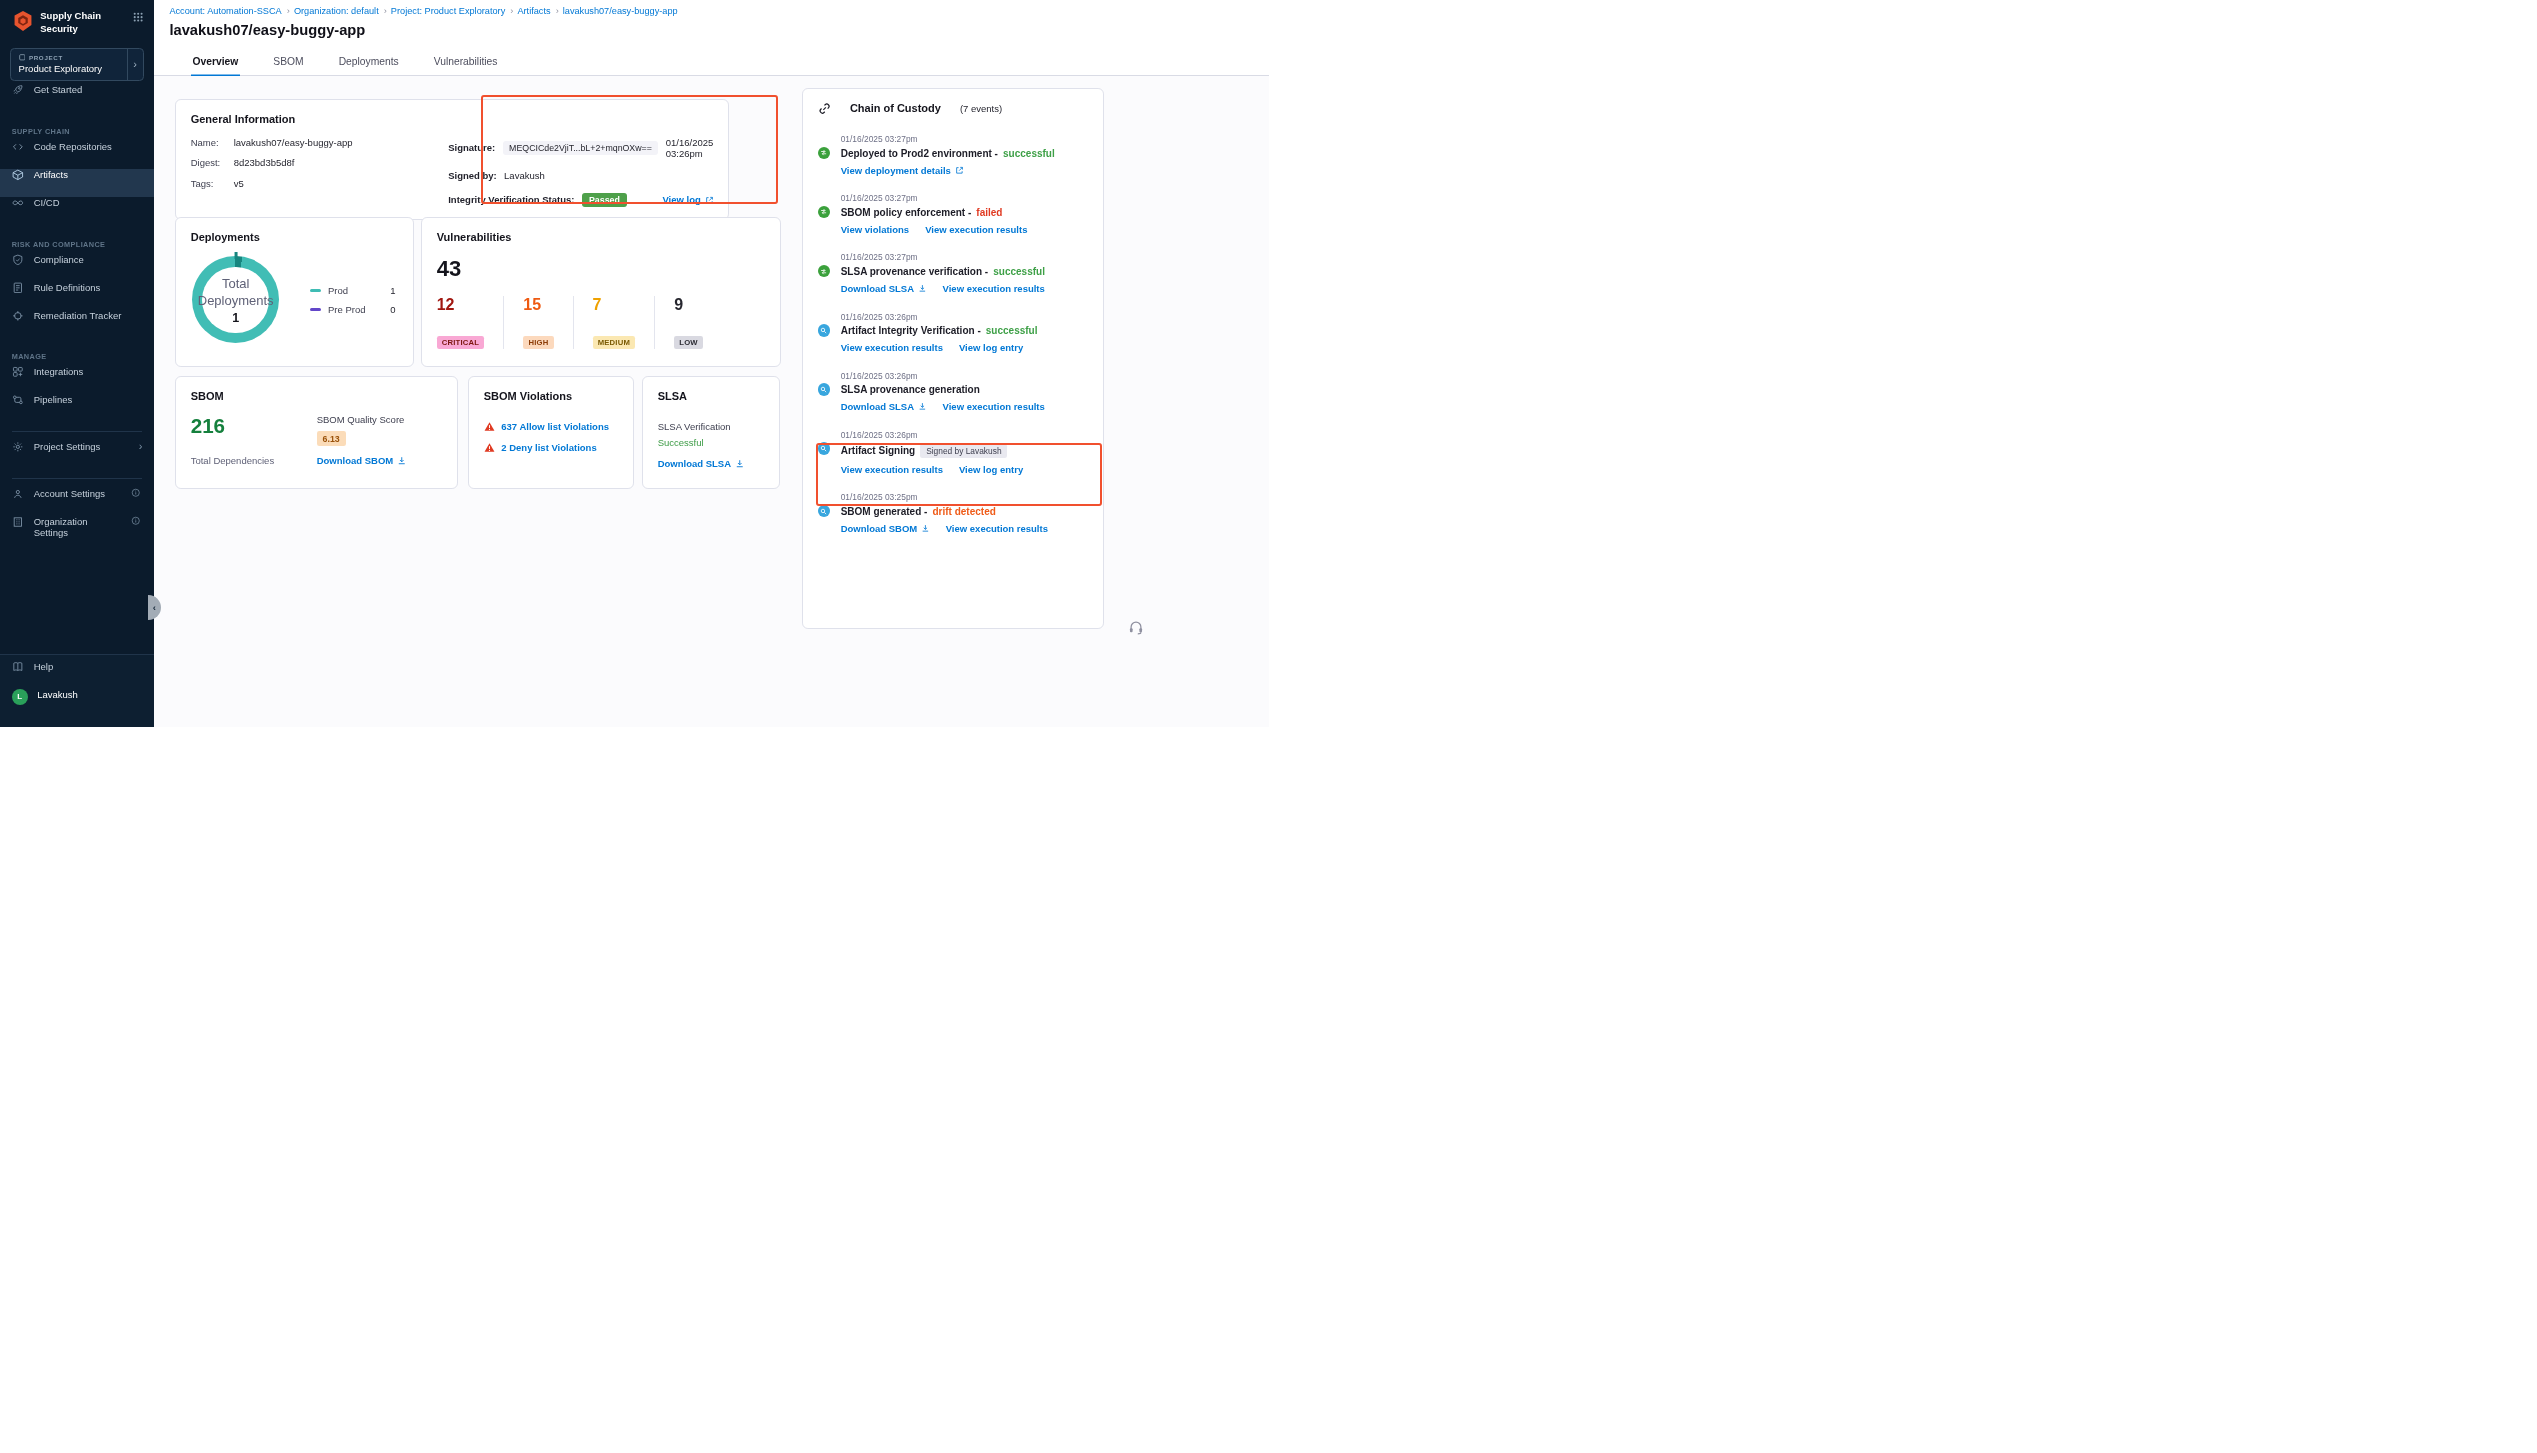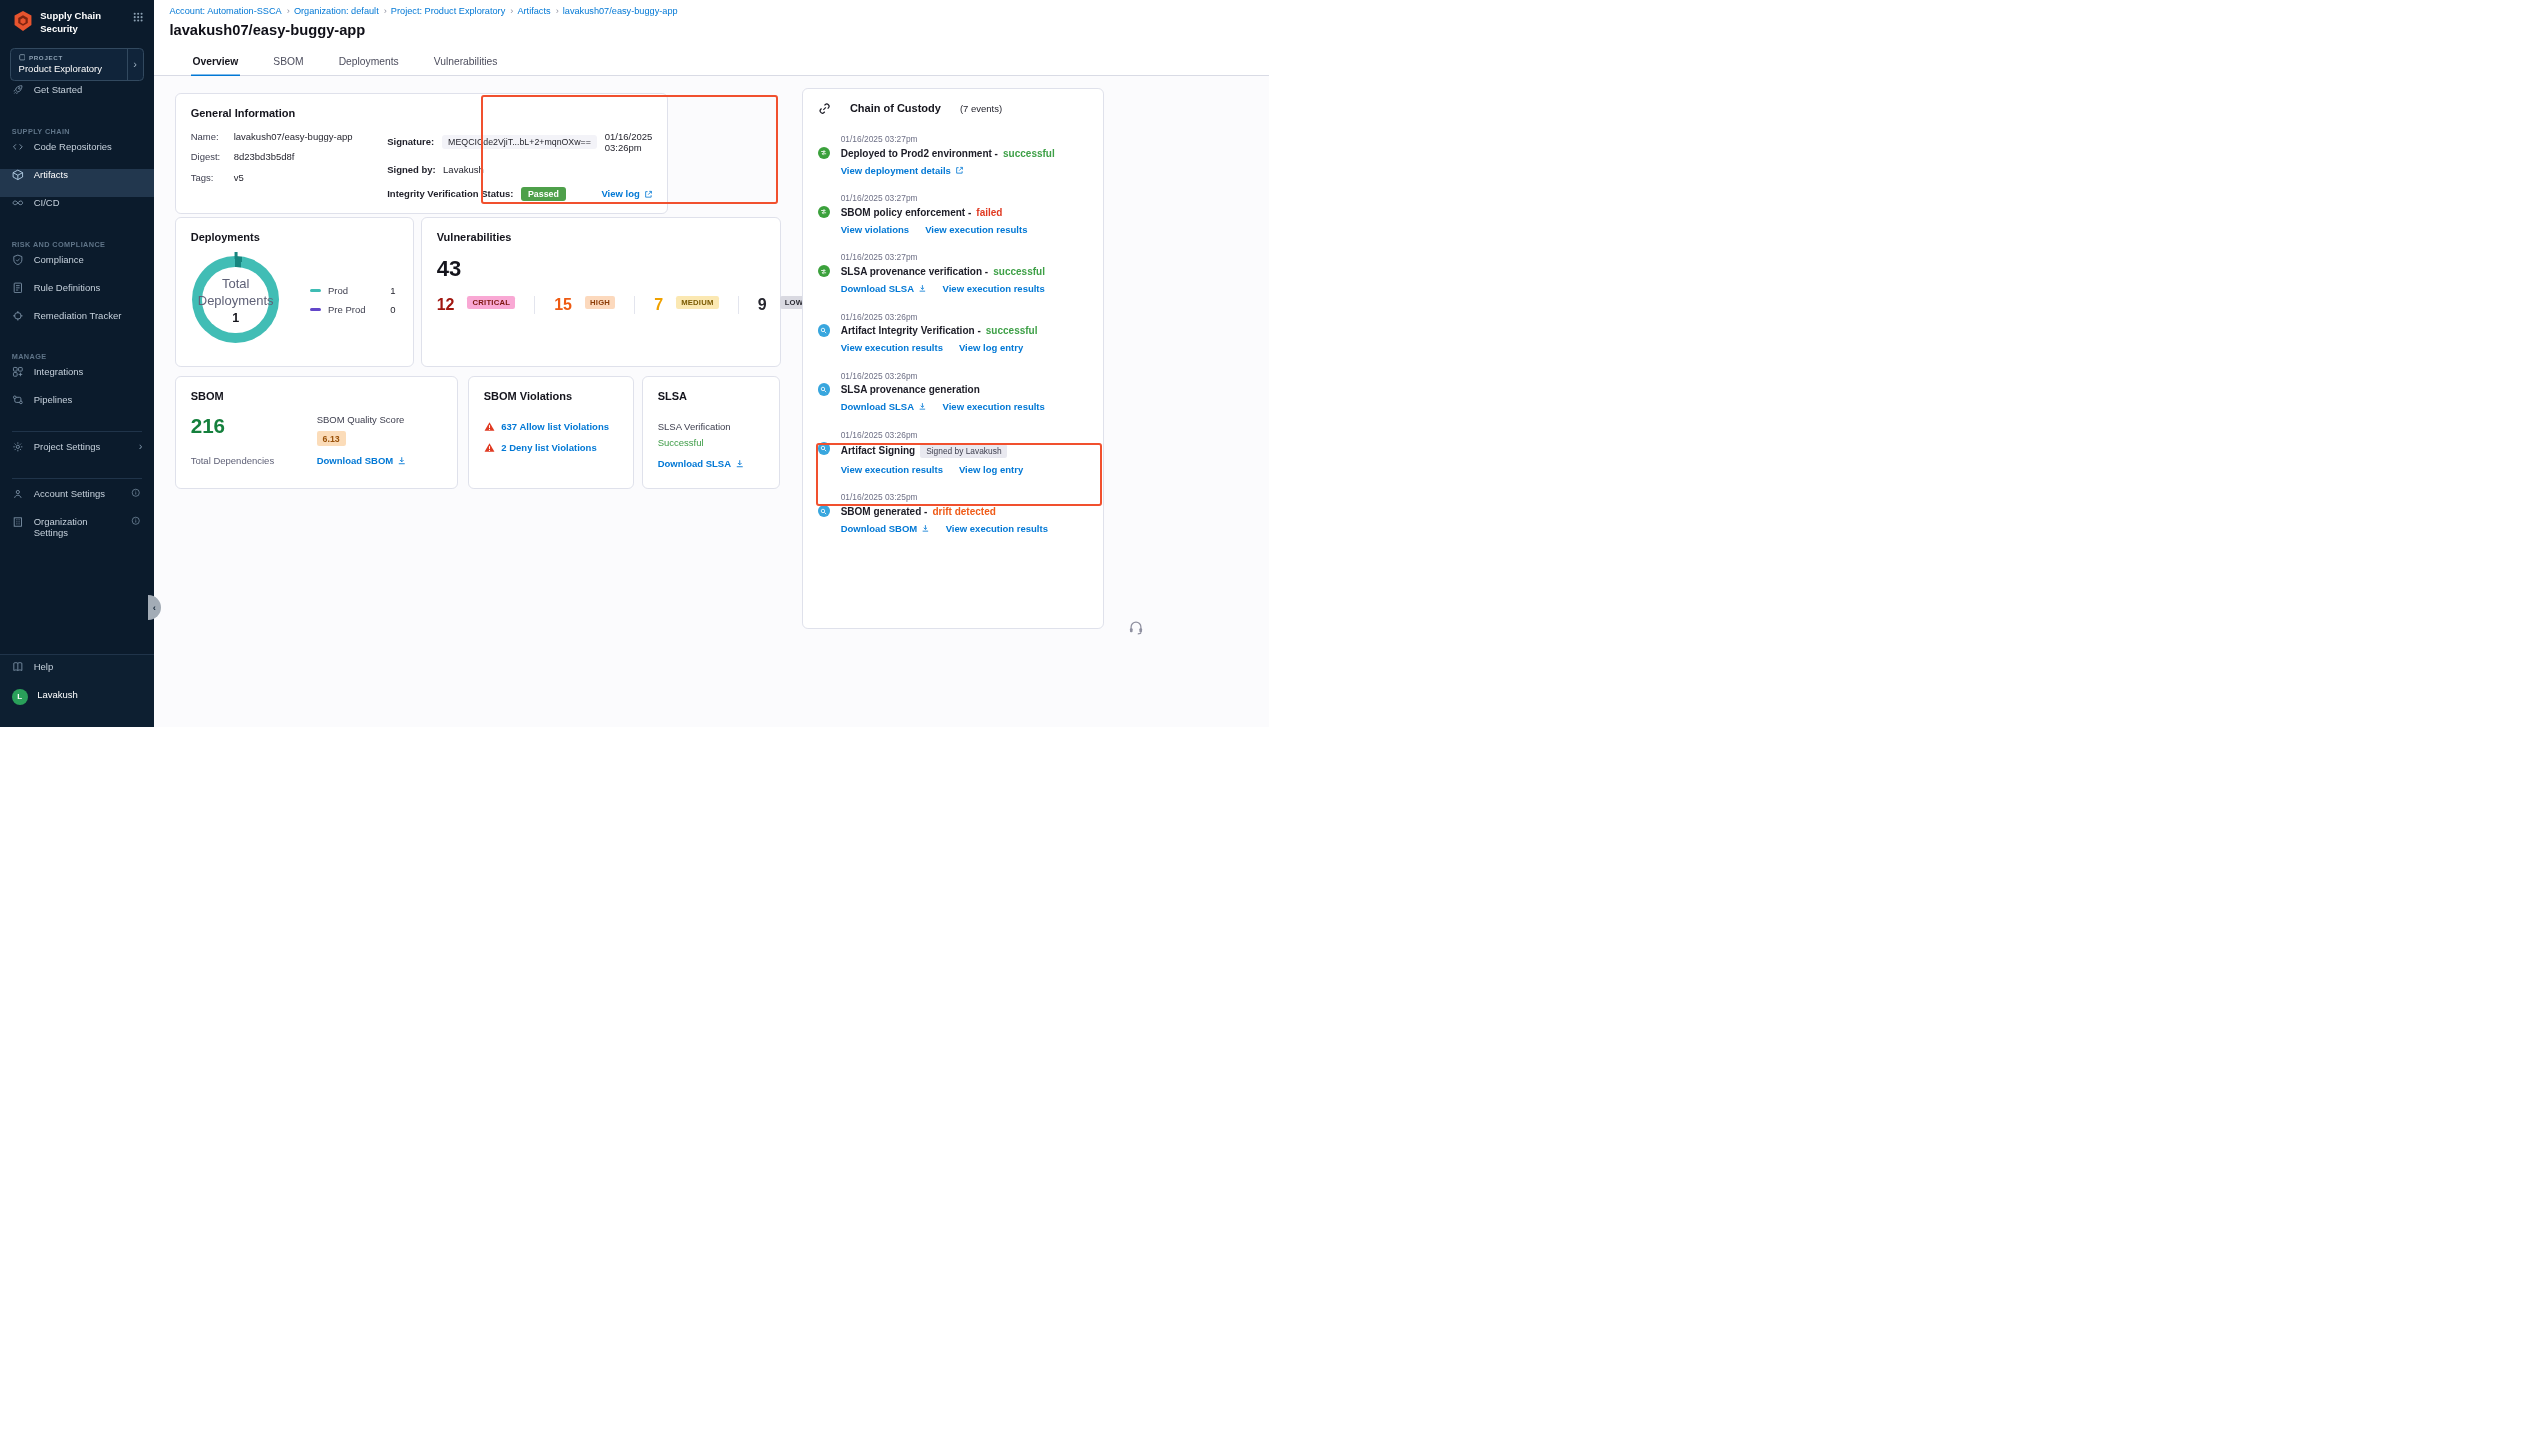--- a/index.html
+++ b/index.html
@@ -42,21 +42,21 @@
 .tab.active{color:#14141c;font-weight:600;box-shadow:inset 0 -1.5px 0 #0278d5}
 
 
 .content{position:absolute;left:154px;top:76px;width:1115px;height:651px;background:#fbfbfd}
 .card{position:absolute;background:#fff;border:0.7px solid #dfe1eb;border-radius:5.9px;padding:13.2px 14.7px}
 .card-title{font-size:11px;font-weight:700;color:#14141c}
 .lnk{color:#0278d5;font-weight:600;font-size:9.5px;cursor:pointer;display:inline-flex;align-items:center;gap:3.7px;white-space:nowrap}
 .muted{font-size:9.5px;color:#5f6177}
 
 
-.card-gi{left:21px;top:17px;width:493px;height:121px}
+.card-gi{left:21px;top:23px;width:554px;height:121px}
 .gi-body{display:flex;margin-top:2.2px}
 .gi-left{width:302px}
 .gi-right{flex:1}
 .fld{display:flex;align-items:center;margin-top:9.5px;font-size:9.5px}
 .fld-label{width:43px;color:#3f4050}
 .fld-value{color:#1f1f29}
 .gi-row{display:flex;align-items:center;margin-top:9.5px;font-size:9.5px;gap:7.3px;min-height:14.7px}
 .rlabel{color:#1f1f29;font-weight:600}
 .sig-pill{background:#f3f3f8;border-radius:2.9px;padding:2.2px 6.6px;font-size:8.8px;color:#26262e;white-space:nowrap}
 .sig-time{margin-left:auto;color:#1f1f29}
@@ -75,21 +75,21 @@
 .legend-row{display:flex;align-items:center;gap:6.6px;font-size:9.5px;color:#3f4050;margin:8px 0}
 .lg-mark{width:11px;height:3.7px;border-radius:2.2px}
 .lg-mark.prod{background:#3fbcb4}
 .lg-mark.preprod{background:#6246c9}
 .lg-val{margin-left:auto;color:#1f1f29}
 
 
 .card-vuln{left:267px;top:141px;width:360px;height:150px}
 .vuln-total{font-size:22px;font-weight:700;margin-top:13.2px;color:#14141c}
 .sev-row{display:flex;margin-top:13.2px}
-.sev{padding:0 19px;border-left:0.7px solid #e3e5ee;display:flex;gap:13px}
+.sev{padding:0 19px;border-left:0.7px solid #e3e5ee;display:flex;flex-direction:column;gap:22px}
 .sev:first-child{padding-left:0;border-left:none}
 .sev-num{font-size:16px;font-weight:700}
 .sev-badge{font-size:7.7px;font-weight:700;padding:2.2px 5.1px;border-radius:2.2px;letter-spacing:0.2px;align-self:flex-start}
 .sev-critical .sev-num{color:#a1160f}.sev-critical .sev-badge{background:#f9a8d4;color:#7c150e}
 .sev-high .sev-num{color:#ee5a12}.sev-high .sev-badge{background:#fcd9bd;color:#8d3d08}
 .sev-medium .sev-num{color:#efa100}.sev-medium .sev-badge{background:#fbe8b2;color:#7a5a03}
 .sev-low .sev-num{color:#26262e}.sev-low .sev-badge{background:#d9d9e1;color:#2c2c34}
 
 
 .card-sbom{left:21px;top:300px;width:283px;height:113px}

